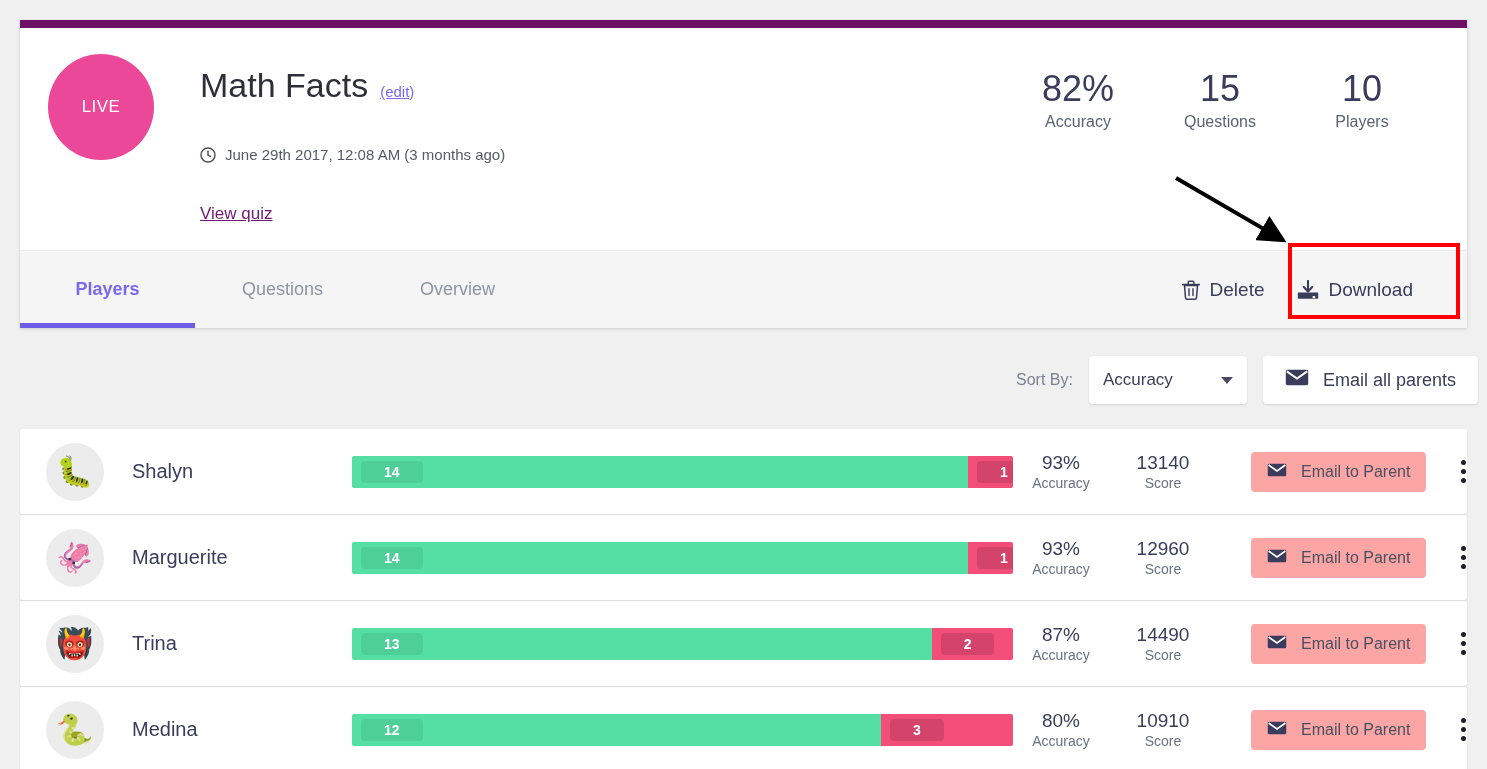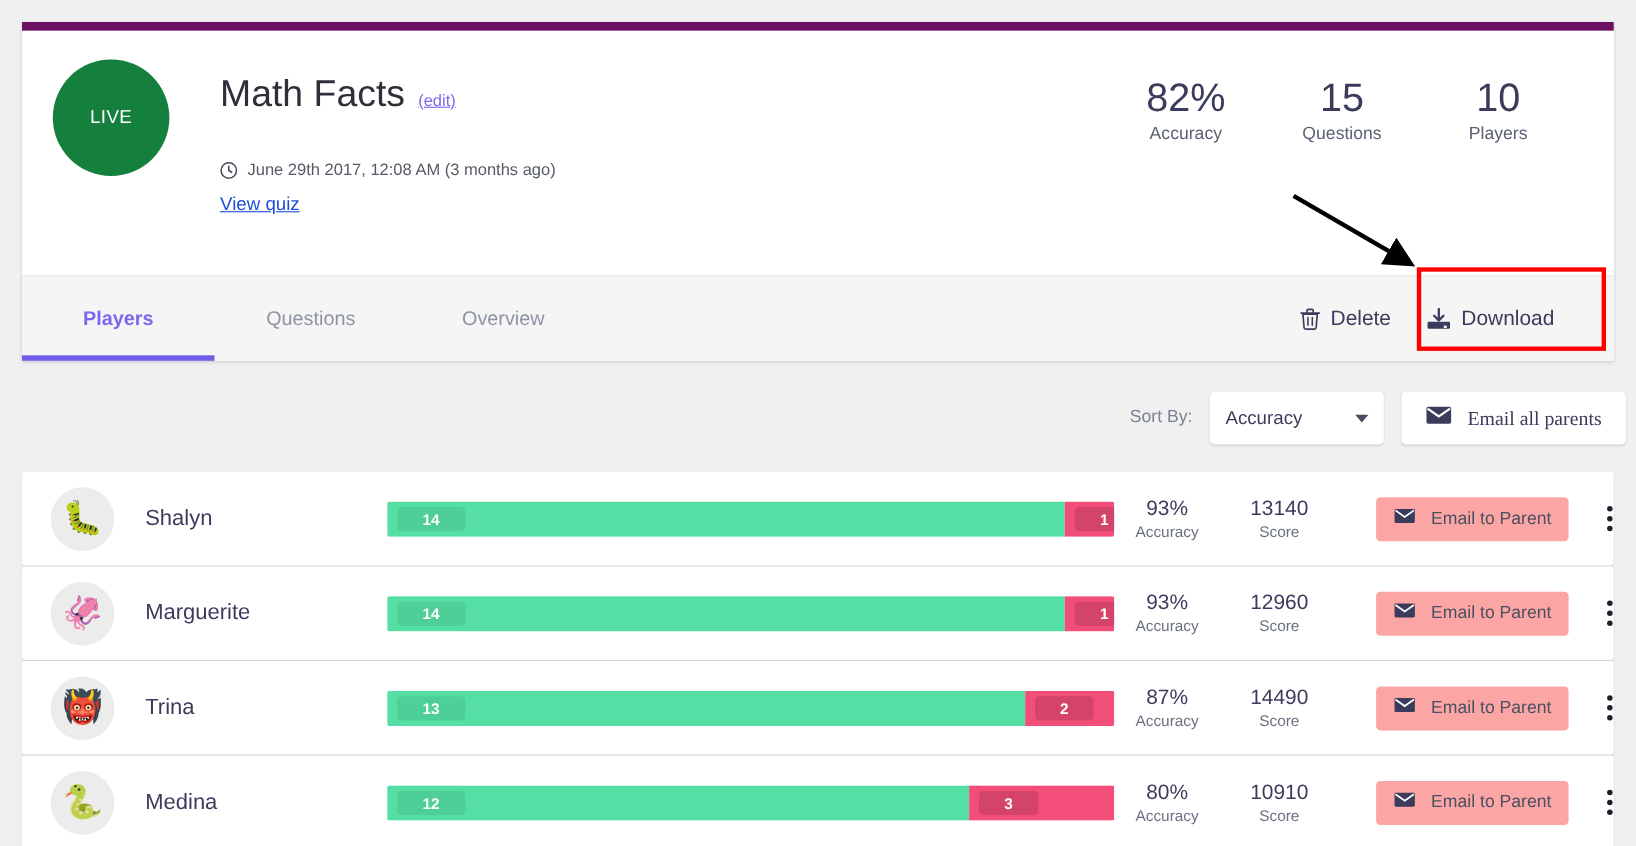--- a/index.html
+++ b/index.html
@@ -18,42 +18,42 @@
     background: #ffffff;
     box-shadow: 0 1px 3px rgba(0,0,0,.16);
   }
   .card-topbar { height: 8px; background: #6d1164; }
 
   .card-head { position: relative; height: 222px; background:#fff; }
 
   .live-badge {
     position: absolute; left: 28px; top: 26px;
     width: 106px; height: 106px; border-radius: 50%;
-    background: #15803d;
+    background: #ec4899;
     color: #fff; font-size: 17px; letter-spacing: .4px;
     display: flex; align-items: center; justify-content: center;
   }
 
   .quiz-title-row {
     position: absolute; left: 180px; top: 38px;
     display: flex; align-items: baseline; gap: 12px;
   }
   .quiz-title { font-size: 34px; color: #2f2f3a; font-weight: 400; }
   .edit-link { font-size: 15px; color: #7b68ee; text-decoration: underline; cursor: pointer; }
 
   .quiz-date {
     position: absolute; left: 180px; top: 118px;
     display: flex; align-items: center; gap: 9px;
     font-size: 15px; color: #555a66;
   }
   .clock-icon { width: 16px; height: 16px; display:block; }
 
   .view-quiz {
-    position: absolute; left: 180px; top: 148px;
-    font-size: 17px; color: #1d4ed8; text-decoration: underline; cursor: pointer;
+    position: absolute; left: 180px; top: 176px;
+    font-size: 17px; color: #701a75; text-decoration: underline; cursor: pointer;
   }
 
   .stats { position: absolute; right: 34px; top: 40px; display: flex; gap: 0; }
   .stat { width: 142px; text-align: center; }
   .stat-value { font-size: 36px; color: #3b3b5c; line-height: 1.15; font-weight: 400; }
   .stat-label { font-size: 16px; color: #5b6172; margin-top: 4px; }
 
   
   .tabbar {
     position: relative; height: 78px; background: #f5f5f5;
@@ -100,21 +100,21 @@
     box-shadow: 0 1px 2px rgba(0,0,0,.12); cursor: pointer;
   }
   .caret {
     position: absolute; right: 14px; top: 50%; margin-top: -3px;
     width: 0; height: 0; border-left: 6px solid transparent;
     border-right: 6px solid transparent; border-top: 7px solid #4a4a63;
   }
   .email-all {
     height: 48px; background: #fff; border-radius: 4px;
     display: flex; align-items: center; gap: 14px; padding: 0 22px;
-    font-size: 18px; color: #3b3b5c; box-shadow: 0 1px 2px rgba(0,0,0,.12); cursor: pointer; font-family: Liberation Serif, serif;
+    font-size: 18px; color: #3b3b5c; box-shadow: 0 1px 2px rgba(0,0,0,.12); cursor: pointer;
   }
 
   
   .rows { position: absolute; left: 20px; top: 429px; width: 1447px; }
   .player-row {
     position: relative; height: 85px; background: #fff; border-radius: 3px;
     margin-bottom: 1px; box-shadow: 0 1px 2px rgba(0,0,0,.10);
     display: flex; align-items: center;
   }
   .avatar {

